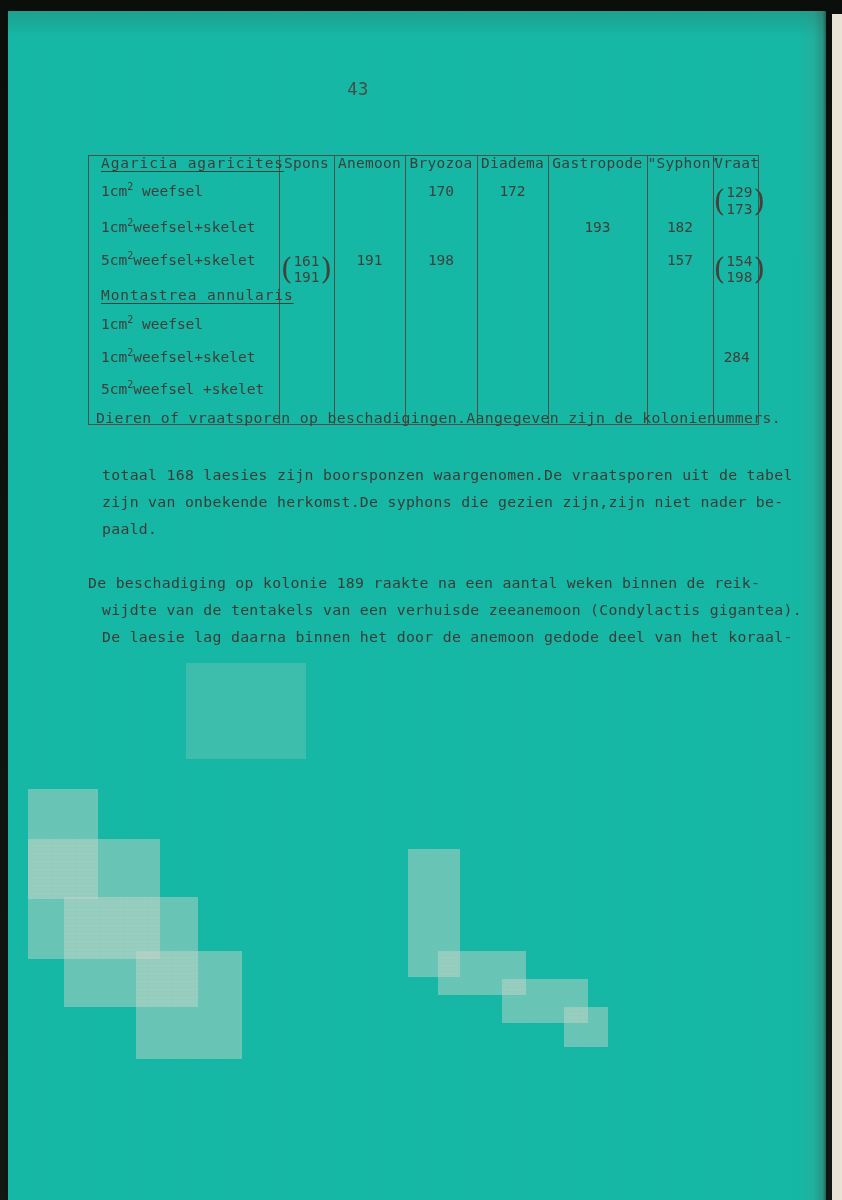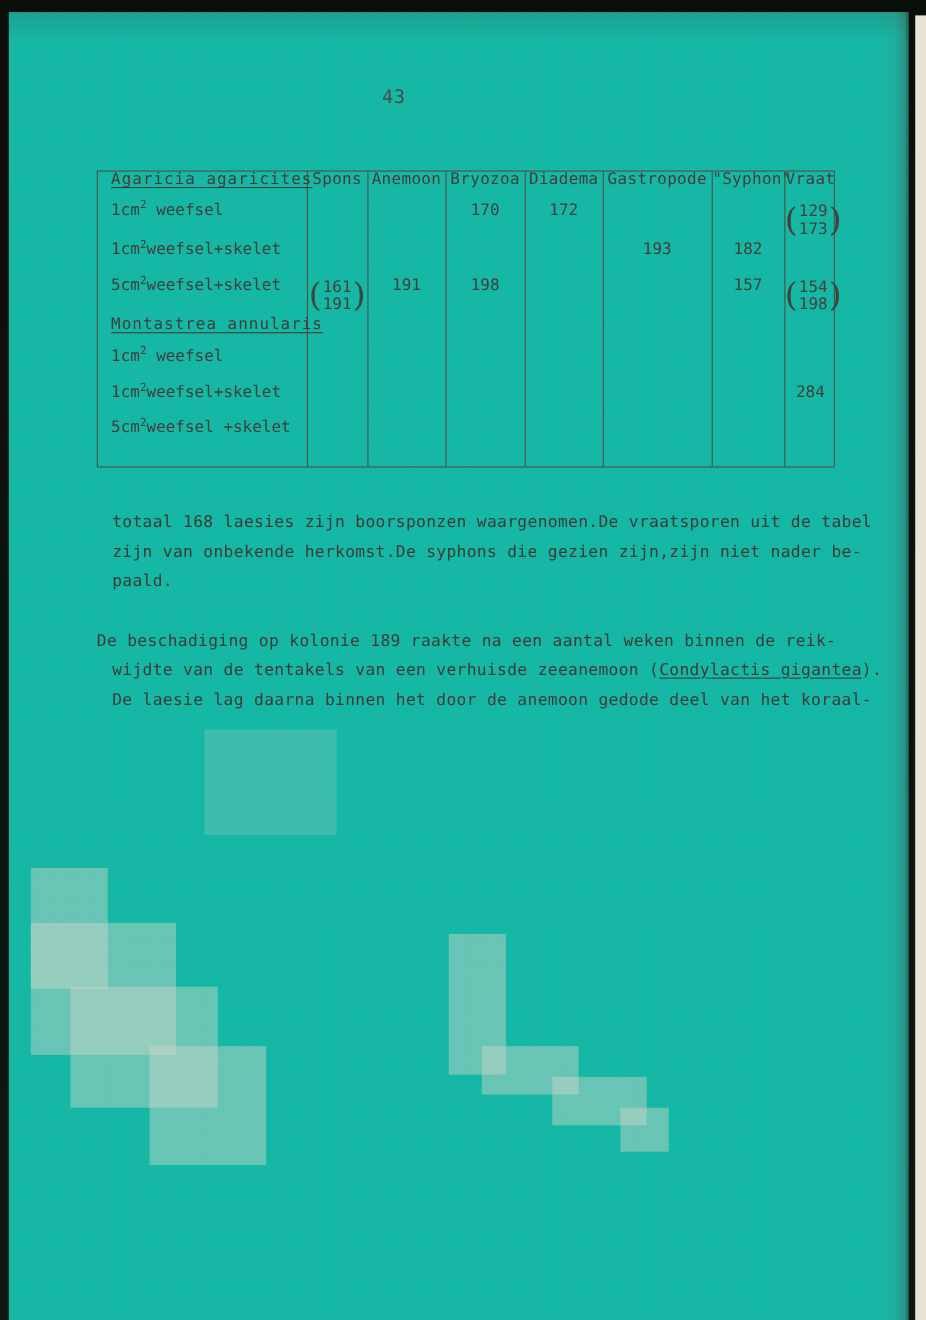--- a/index.html
+++ b/index.html
@@ -206,21 +206,20 @@
     left: 80px;
     width: 700px;
     font-size: 14.8px;
     color: #3c3c37;
     letter-spacing: 0.3px;
     line-height: 27px;
   }
   .para .line { white-space: nowrap; display: block; }
   .para .line.indent { padding-left: 14px; }
   .sciname {
-    text-decoration: underline;
     text-underline-offset: 2px;
   }
   #para-1 { top: 450px; }
   #para-2 { top: 558px; }
 </style>
 </head>
 <body>
 
 <div id="scan-backdrop"></div>
 <div id="next-page-edge"></div>
@@ -408,20 +407,21 @@
             <td></td>
             <td></td>
             <td></td>
             <td></td>
           </tr>
 
         </tbody>
       </table>
     </div>
 
+    <div id="table-caption">Dieren of vraatsporen op beschadigingen.Aangegeven zijn de kolonienummers.</div>
 
     <div class="para" id="para-1">
       <span class="line indent">totaal 168 laesies zijn boorsponzen waargenomen.De vraatsporen uit de tabel</span>
       <span class="line indent">zijn van onbekende herkomst.De syphons die gezien zijn,zijn niet nader be-</span>
       <span class="line indent">paald.</span>
     </div>
 
     <div class="para" id="para-2">
       <span class="line">De beschadiging op kolonie 189 raakte na een aantal weken binnen de reik-</span>
       <span class="line indent"><span>wijdte van de tentakels van een verhuisde zeeanemoon (</span><span class="sciname">Condylactis gigantea</span><span>).</span></span>

